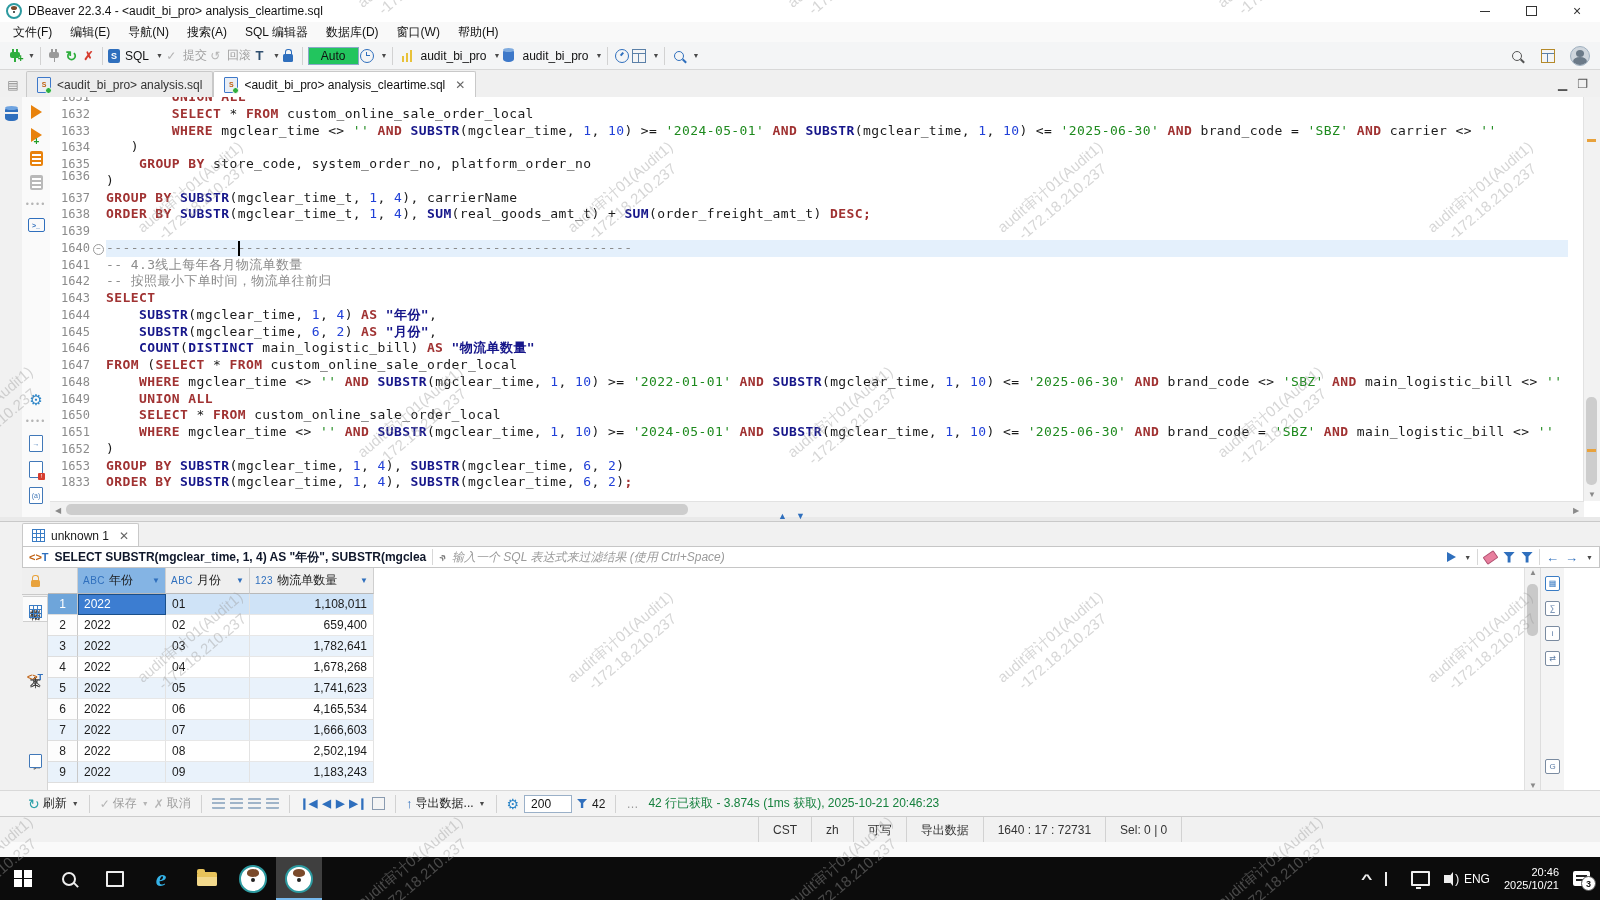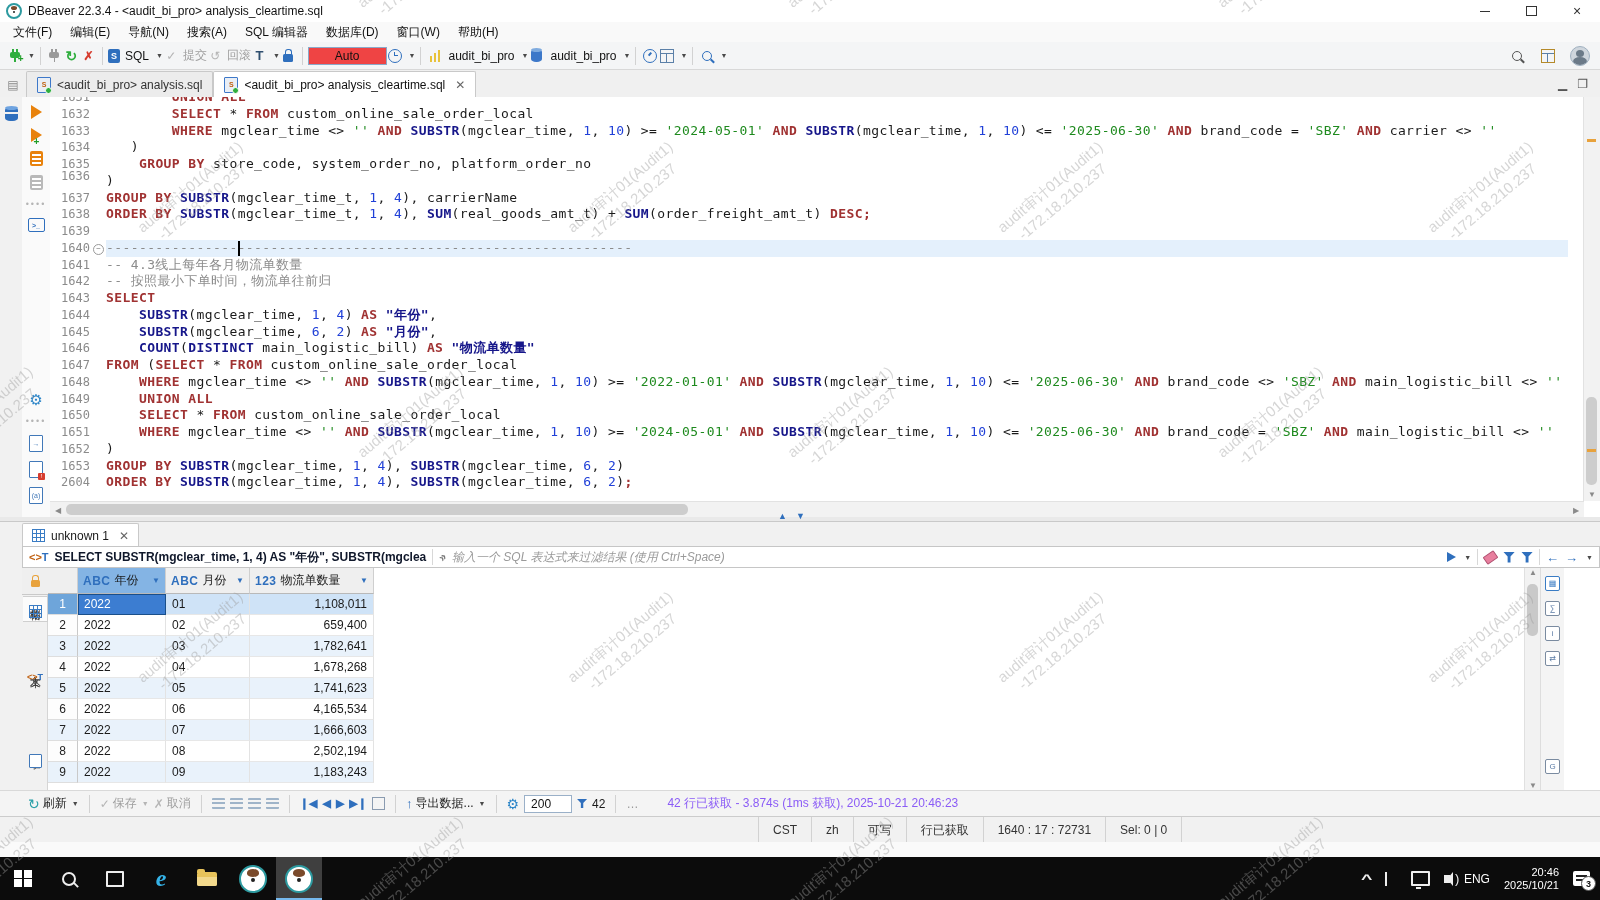--- a/index.html
+++ b/index.html
@@ -23,21 +23,21 @@
   .menubar{position:absolute;left:0;top:22px;width:1600px;height:20px;background:#f9f9f9;display:flex;align-items:center;padding-left:4px}
   .menu-item{padding:0 9px;color:#111}
   
   .toolbar{position:absolute;left:0;top:42px;width:1600px;height:28px;background:#f4f5f6;
            border-bottom:1px solid #d8d8d8;display:flex;align-items:center;padding-left:6px;box-sizing:border-box}
   .tgrp{display:flex;align-items:center;gap:3px}
   .tsep{width:1px;height:18px;background:#d2d2d2;margin:0 5px}
   .car{font-size:7px;color:#4a4a4a;margin-left:2px}
   .tlabel{color:#111;margin:0 2px}
   .dis{color:#9f9f9f}
-  .autobox{border:1px solid #8aa8c8;background:#ef4444;padding:1px 26px;color:#111}
+  .autobox{border:1px solid #8aa8c8;background:#22c55e;padding:1px 12px;color:#111}
   .ticon{display:inline-flex;width:17px;height:17px;align-items:center;justify-content:center;font-size:12px}
   .plug{position:relative;width:10px;height:13px}
   .plug::before{content:"";position:absolute;top:3px;left:0;width:10px;height:6px;background:currentColor;border-radius:2px}
   .plug::after{content:"";position:absolute;top:0;left:2px;width:2px;height:3px;background:currentColor;box-shadow:4px 0 currentColor}
   .plug .stem{position:absolute;bottom:0;left:4.5px;width:1.5px;height:4px;background:currentColor}
   .plusdot{position:absolute;right:-4px;bottom:-2px;color:#1f9e28;font-weight:bold;font-size:10px;line-height:1}
   .lockic{position:relative;width:10px;height:8px;background:#2f6fbd;border-radius:1.5px;margin-top:5px}
   .lockic::before{content:"";position:absolute;top:-5px;left:1.5px;width:5px;height:6px;border:1.6px solid #2f6fbd;border-bottom:none;border-radius:3px 3px 0 0}
   .lockic.orange{background:#e8a23c;width:9px;height:7px}
   .lockic.orange::before{border-color:#e8a23c}
@@ -129,21 +129,21 @@
   .stab.active{background:#fbfbfb;border:1px solid #cfcfcf;border-left:none}
   .vtext{writing-mode:vertical-rl;text-orientation:upright;font-size:11px;letter-spacing:1px}
   .ttic{color:#c06010;font-weight:bold;font-size:9px}
   .ttic b{color:#2f6fbd}
   .recic{width:11px;height:12px;border:1.4px solid #4178b8;border-radius:1px;background:#fff}
   
   .grid{position:absolute;left:48px;top:568px;width:1476px;height:222px;background:#fff;overflow:hidden}
   .ghead{position:absolute;left:0;top:0;height:26px;display:flex}
   .hcell{box-sizing:border-box;border-right:1px solid #cfcfcf;border-bottom:1px solid #b9b9b9;background:#efefef;display:flex;align-items:center;padding:0 5px;gap:4px}
   .hcell.sel{background:#84b4e4}
-  .htype{color:#2f6fbd;font-size:12px;font-weight:bold;letter-spacing:.5px}
+  .htype{color:#2f6fbd;font-size:10px;font-weight:normal;letter-spacing:.5px}
   .hdrop{margin-left:auto;color:#2f6fbd;font-size:8px}
   .grow{position:absolute;left:0;display:flex;height:21px}
   .gcell{box-sizing:border-box;border-right:1px solid #e3e3e3;border-bottom:1px solid #e7e7e7;display:flex;align-items:center;padding:0 6px;background:#fff}
   .gcell.num{justify-content:flex-end;font-family:"Liberation Sans",sans-serif}
   .rownum{background:#fdfdfd;border-right:1px solid #c9c9c9;border-bottom:1px solid #dedede;justify-content:center;color:#222}
   .grow.odd .gcell{background:#e9f2fb}
   .grow.selrow .gcell{background:#cfe3f7}
   .grow.selrow .rownum{background:#6ea5da;color:#fff}
   .gcell.selcell{background:#3c7dd1 !important;color:#fff;outline:1.6px solid #1a4f8a;outline-offset:-1.6px}
   .gvscroll{position:absolute;left:1524px;top:568px;width:16px;height:222px;background:#f2f2f2;border-left:1px solid #e0e0e0}
@@ -151,21 +151,21 @@
   .rpanel{position:absolute;left:1540px;top:568px;width:24px;height:222px;background:#f4f4f4;border-left:1px solid #ddd;display:flex;flex-direction:column;align-items:center;gap:10px;padding-top:8px;box-sizing:border-box}
   .rpic{width:13px;height:13px;border:1.4px solid #7a8ba0;border-radius:2px;color:#5a7ba5;font-size:8px;display:flex;align-items:center;justify-content:center;background:#fff}
   .rpic.blue{border-color:#3a7cc4;color:#3a7cc4}
   
   .res-bottom{position:absolute;left:0;top:790px;width:1600px;height:26px;background:#f4f4f4;border-top:1px solid #d9d9d9;display:flex;align-items:center;padding-left:28px;box-sizing:border-box;gap:5px}
   .refg{color:#2aa0a8;font-size:14px;line-height:1}
   .blueb{color:#2f6fbd;font-weight:bold;font-size:11px}
   .rowsic{width:13px;height:11px;background:repeating-linear-gradient(#9fb4c9 0 2px,transparent 2px 4.5px);border-radius:1px}
   .numbox{border:1px solid #9ab0c8;background:#fff;padding:1px 6px;width:34px;color:#111}
   .fun-sm{width:10px;height:9px;background:#2f6fbd;clip-path:polygon(0 0,100% 0,62% 45%,62% 100%,38% 100%,38% 45%)}
-  .rstatus{color:#8b5cf6;margin-left:24px}
+  .rstatus{color:#15803d;margin-left:5px}
   
   .statusbar{position:absolute;left:0;top:816px;width:1600px;height:26px;background:#f1f1f1;border-top:1px solid #cccccc;display:flex;align-items:stretch}
   .sb-spacer{width:758px;border-right:1px solid #d2d2d2}
   .sb-item{display:flex;align-items:center;justify-content:center;padding:0 14px;border-right:1px solid #d2d2d2;color:#333}
   .whitestrip{position:absolute;left:0;top:842px;width:1600px;height:15px;background:#fafafa}
   
   .taskbar{position:absolute;left:0;top:857px;width:1600px;height:43px;background:#0c0c0c;display:flex;align-items:center;color:#fff}
   .tkbtn{width:46px;height:43px;display:flex;align-items:center;justify-content:center}
   .tkbtn.active{background:#3f3f3f;box-shadow:inset 0 -2px 0 #76b9ed}
   .winlogo{display:grid;grid-template-columns:8px 8px;grid-template-rows:8px 8px;gap:1.5px}
@@ -376,21 +376,21 @@
       <div class="lnum" style="top: 209.75px;">1644</div>
       <div class="lnum" style="top: 226.5px;">1645</div>
       <div class="lnum" style="top: 243.25px;">1646</div>
       <div class="lnum" style="top: 260px;">1647</div>
       <div class="lnum" style="top: 276.75px; text-align: right;">1648</div>
       <div class="lnum" style="top: 293.5px;">1649</div>
       <div class="lnum" style="top: 310.25px;">1650</div>
       <div class="lnum" style="top: 327px;">1651</div>
       <div class="lnum" style="top: 343.75px;">1652</div>
       <div class="lnum" style="top: 360.5px;">1653</div>
-      <div class="lnum" style="top: 377.25px;">2604</div>
+      <div class="lnum" style="top: 377.25px;">1833</div>
     </div>
   <div class="codearea" id="codearea">
       <div class="cline" style="top: -8px;"><span class="p">        </span><span class="k">UNION ALL</span></div>
       <div class="cline" style="top: 8.75px;"><span class="p">        </span><span class="k">SELECT</span><span class="p"> * </span><span class="k">FROM</span><span class="p"> custom_online_sale_order_local</span></div>
       <div class="cline" style="top: 25.5px;"><span class="p">        </span><span class="k">WHERE</span><span class="p"> mgclear_time &lt;&gt; </span><span class="s">''</span><span class="p"> </span><span class="k">AND</span><span class="p"> </span><span class="f">SUBSTR</span><span class="p">(mgclear_time, </span><span class="n">1</span><span class="p">, </span><span class="n">10</span><span class="p">) &gt;= </span><span class="s">'2024-05-01'</span><span class="p"> </span><span class="k">AND</span><span class="p"> </span><span class="f">SUBSTR</span><span class="p">(mgclear_time, </span><span class="n">1</span><span class="p">, </span><span class="n">10</span><span class="p">) &lt;= </span><span class="s">'2025-06-30'</span><span class="p"> </span><span class="k">AND</span><span class="p"> brand_code = </span><span class="s">'SBZ'</span><span class="p"> </span><span class="k">AND</span><span class="p"> carrier &lt;&gt; </span><span class="s">''</span></div>
       <div class="cline" style="top: 42.25px;"><span class="p">   )</span></div>
       <div class="cline" style="top: 59px;"><span class="p">    </span><span class="k">GROUP BY</span><span class="p"> store_code, system_order_no, platform_order_no</span></div>
       <div class="cline" style="top: 75.75px;"><span class="p">)</span></div>
       <div class="cline" style="top: 92.5px;"><span class="k">GROUP BY</span><span class="p"> </span><span class="f">SUBSTR</span><span class="p">(mgclear_time_t, </span><span class="n">1</span><span class="p">, </span><span class="n">4</span><span class="p">), carrierName</span></div>
       <div class="cline" style="top: 109.25px;"><span class="k">ORDER BY</span><span class="p"> </span><span class="f">SUBSTR</span><span class="p">(mgclear_time_t, </span><span class="n">1</span><span class="p">, </span><span class="n">4</span><span class="p">), </span><span class="f">SUM</span><span class="p">(real_goods_amt_t) + </span><span class="f">SUM</span><span class="p">(order_freight_amt_t) </span><span class="k">DESC;</span></div>
@@ -605,21 +605,21 @@
   <div class="tsep"></div>
   <span style="color:#999">…</span>
   <span class="rstatus">42 行已获取 - 3.874s (1ms 获取), 2025-10-21 20:46:23</span>
 </div>
 
 <div class="statusbar" id="statusbar">
     <div class="sb-spacer"></div>
     <div class="sb-item">CST</div>
     <div class="sb-item">zh</div>
     <div class="sb-item">可写</div>
-    <div class="sb-item">行已获取</div>
+    <div class="sb-item">导出数据</div>
     <div class="sb-item">1640 : 17 : 72731</div>
     <div class="sb-item">Sel: 0 | 0</div>
   </div>
 <div class="whitestrip"></div>
 
 <div class="taskbar">
   <div class="tkbtn">
       <span class="winlogo">
         <i></i>
         <i></i>

